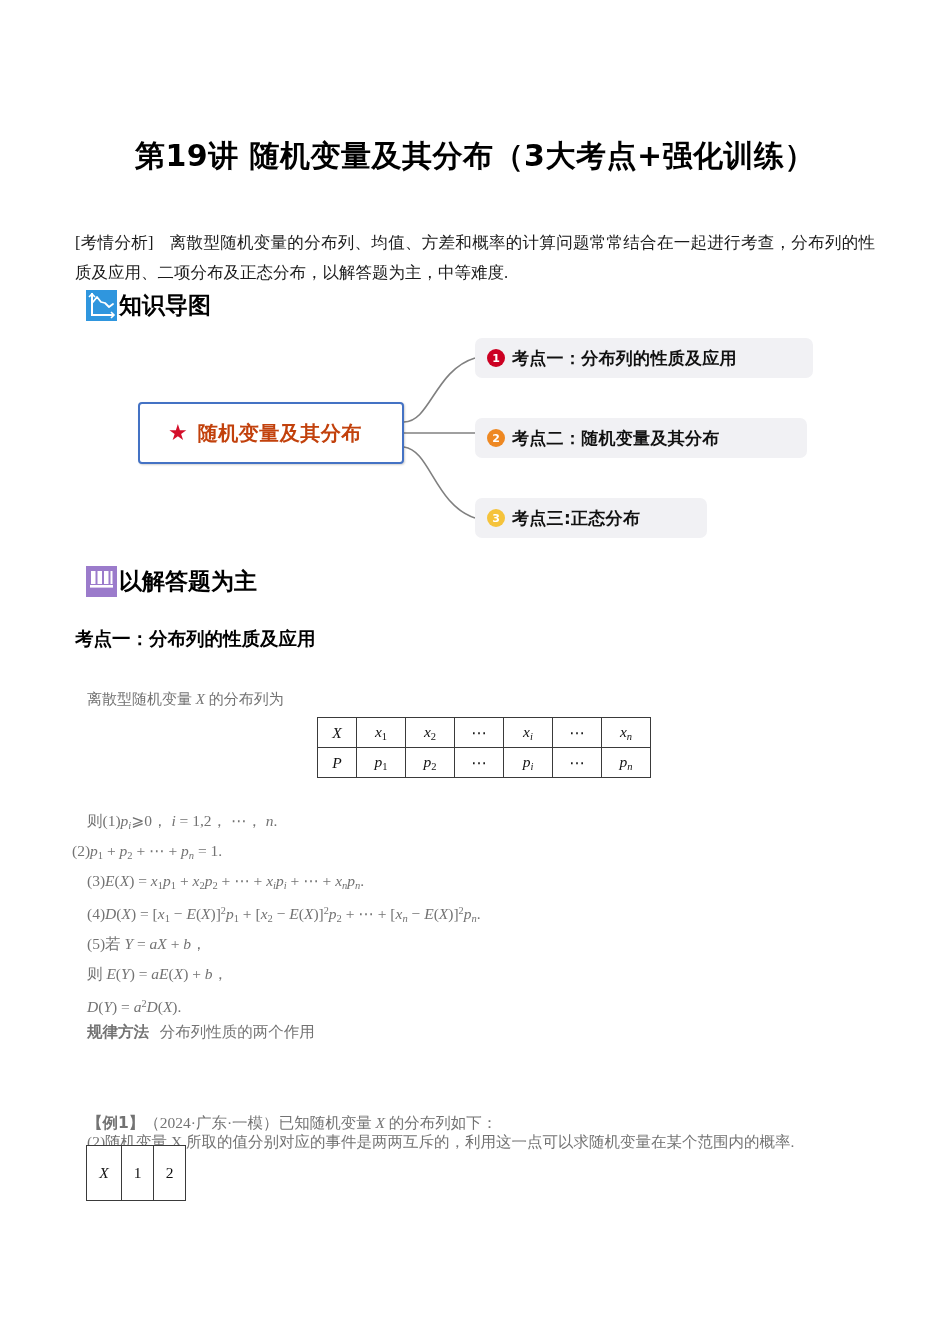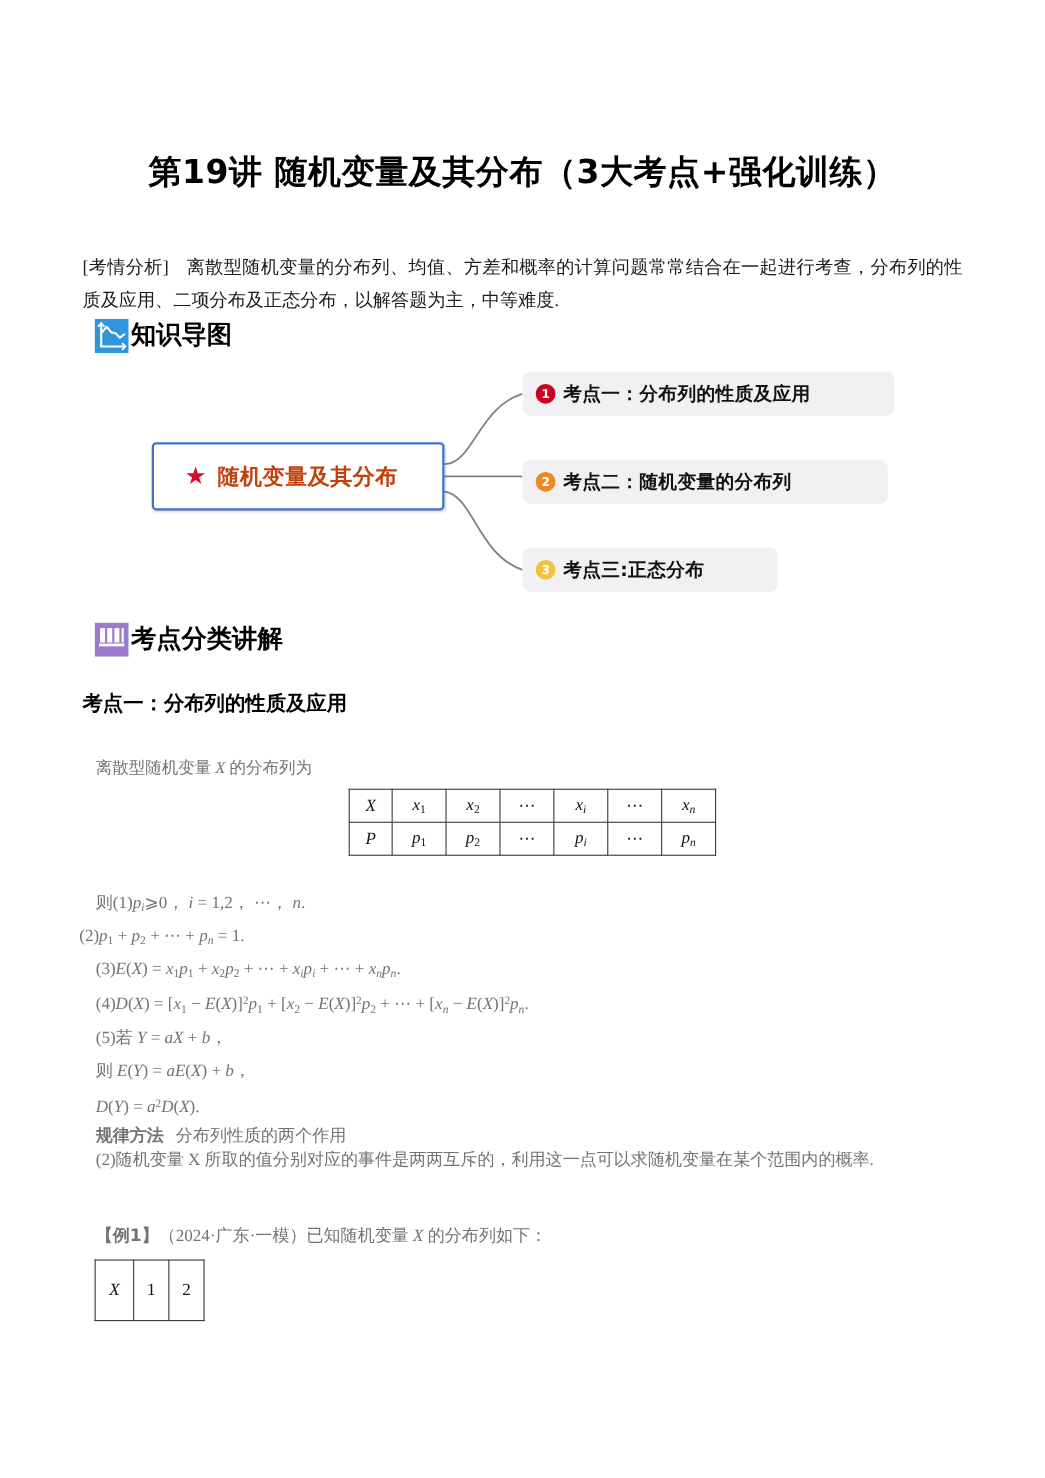--- a/index.html
+++ b/index.html
@@ -221,21 +221,21 @@
   #f7 { left: 87px;  top: 993px; }
 
   #rule-head {
     left: 87px; top: 1021px;
     font-family: "DejaVu Sans", "Liberation Sans", sans-serif;
     font-weight: bold;
     font-size: 15.5px;
   }
   #rule-head .rule-body { font-weight: normal; font-family: "Liberation Serif","DejaVu Serif",serif; }
   #rule-1 { left: 87px; top: 1050px; }
-  #rule-2 { left: 87px; top: 1044px; }
+  #rule-2 { left: 87px; top: 1131px; }
   #ex1    { left: 87px; top: 1112px; }
   #ex1 .ex-label {
     font-family: "DejaVu Sans", "Liberation Sans", sans-serif;
     font-weight: bold;
   }
 </style>
 </head>
 <body>
 
 <div class="page">
@@ -271,41 +271,41 @@
       <span class="ctext">随机变量及其分布</span>
     </div>
 
     <div class="branch" id="branch-1">
       <span class="badge" style="background:#CC0022">1</span>
       <span class="btext">考点一：分布列的性质及应用</span>
     </div>
 
     <div class="branch" id="branch-2">
       <span class="badge" style="background:#EE8822">2</span>
-      <span class="btext">考点二：随机变量的分布列</span>
+      <span class="btext">考点二：随机变量及其分布</span>
     </div>
 
     <div class="branch" id="branch-3">
       <span class="badge" style="background:#F5C33B">3</span>
       <span class="btext">考点三:正态分布</span>
     </div>
   </div>
 
   <div class="section-head" id="classify-head">
     <span class="icon-box">
       <svg width="31" height="31" viewBox="0 0 31 31">
         <rect x="0" y="0" width="31" height="31" fill="#9B7BCB"></rect>
         <rect x="5" y="5" width="4.5" height="13" fill="#ffffff"></rect>
         <rect x="11.5" y="5" width="4.5" height="13" fill="#ffffff"></rect>
         <rect x="18" y="5" width="4.5" height="13" fill="#ffffff"></rect>
         <rect x="24.5" y="5" width="2" height="13" fill="#ffffff"></rect>
         <rect x="4" y="19" width="23" height="2.6" fill="#ffffff"></rect>
       </svg>
     </span>
-    <span class="label">考点分类讲解</span>
+    <span class="label">以解答题为主</span>
   </div>
 
   <div class="sub-head" id="kd1-head">考点一：分布列的性质及应用</div>
 
   <div class="line" id="lead-line">
     离散型随机变量 <span class="mi">X</span> 的分布列为
   </div>
 
   <table class="dist-table" id="dist-table-main">
     <tbody>

